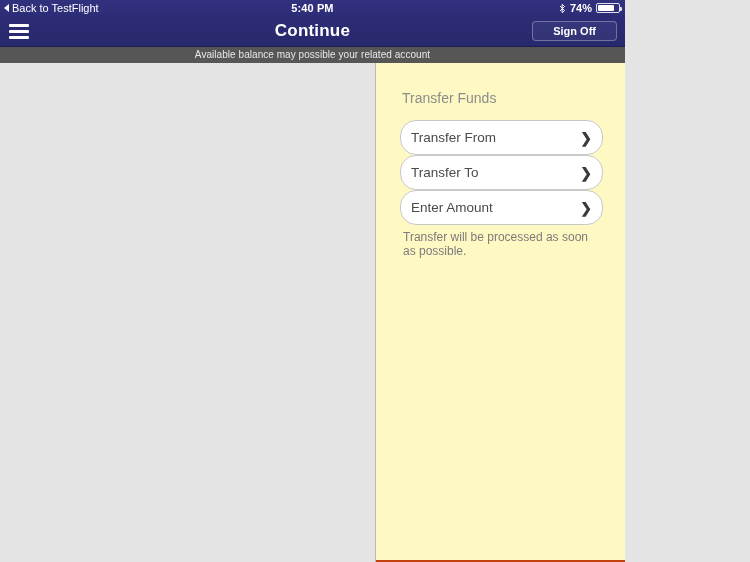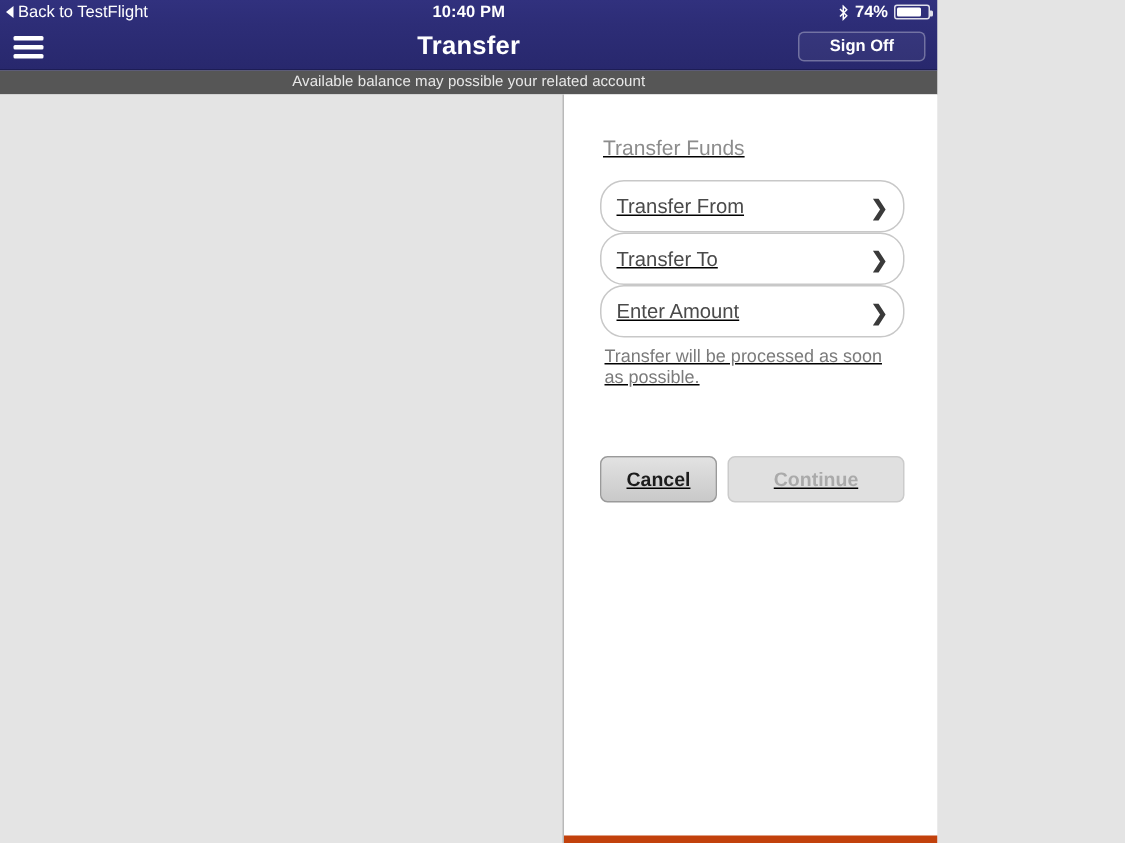--- a/index.html
+++ b/index.html
@@ -186,26 +186,25 @@
     display: flex;
   }
   .left-pane {
     width: 376px;
     background: #e4e4e4;
     border-right: 1px solid #b9b9b9;
     box-sizing: border-box;
   }
   .right-pane {
     flex: 1;
-    background: #ffffff;
-    border-bottom: 5px solid #c2410c;
+    background: #fef9c3;
+    border-bottom: 2px solid #c2410c;
     box-sizing: border-box;
     padding: 27px 22px 0 24px;
     position: relative;
-    text-decoration: underline;
   }
 
   .section-title {
     font-size: 14px;
     color: #8c8c8c;
     margin: 0 0 14px 2px;
     font-weight: normal;
   }
 
   .field-row {
@@ -273,41 +272,41 @@
 </head>
 <body>
 
 <div class="app">
 
   <div class="statusbar">
     <div class="sb-left">
       <span class="sb-back-arrow"></span>
       <span>Back to TestFlight</span>
     </div>
-    <div class="sb-center">10:40 PM</div>
+    <div class="sb-center">5:40 PM</div>
     <div class="sb-right">
       <span class="bt-icon">
         <svg width="7" height="11" viewBox="0 0 7 11">
           <path d="M1 3 L5.5 7.5 L3.2 9.8 L3.2 1.2 L5.5 3.5 L1 8" stroke="#ffffff" stroke-width="1" fill="none"></path>
         </svg>
       </span>
       <span>74%</span>
       <span class="battery">
         <span class="fill" style="width: 74%;"></span>
       </span>
     </div>
   </div>
 
   <div class="navbar">
     <button class="hamburger">
       <span></span>
         <span></span>
         <span></span>
     </button>
-    <div class="nav-title">Transfer</div>
+    <div class="nav-title">Continue</div>
     <button class="signoff">Sign Off</button>
   </div>
 
   <div class="notice">Available balance may possible your related account</div>
 
   <div class="content">
     <div class="left-pane"></div>
 
     <div class="right-pane">
       <div class="section-title">Transfer Funds</div>
@@ -322,20 +321,16 @@
         <span class="chevron">❯</span>
       </div>
 
       <div class="field-row">
         <span class="label">Enter Amount</span>
         <span class="chevron">❯</span>
       </div>
 
       <div class="hint">Transfer will be processed as soon as possible.</div>
 
-      <div class="button-row">
-        <button class="btn btn-cancel">Cancel</button>
-        <button class="btn btn-continue">Continue</button>
-      </div>
     </div>
   </div>
 
 </div>
 
 </body></html>

